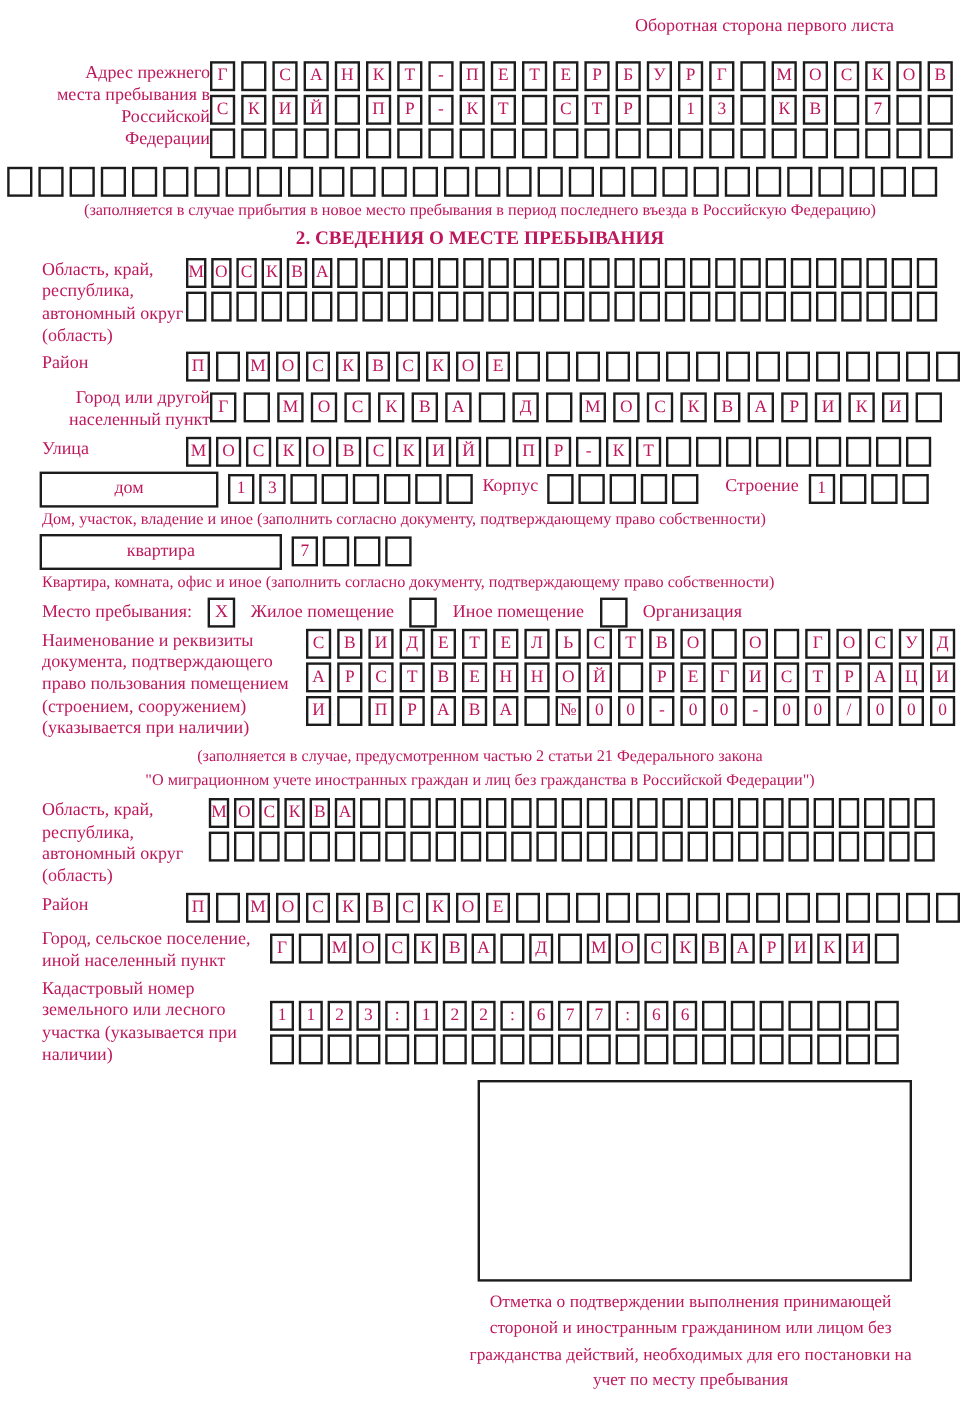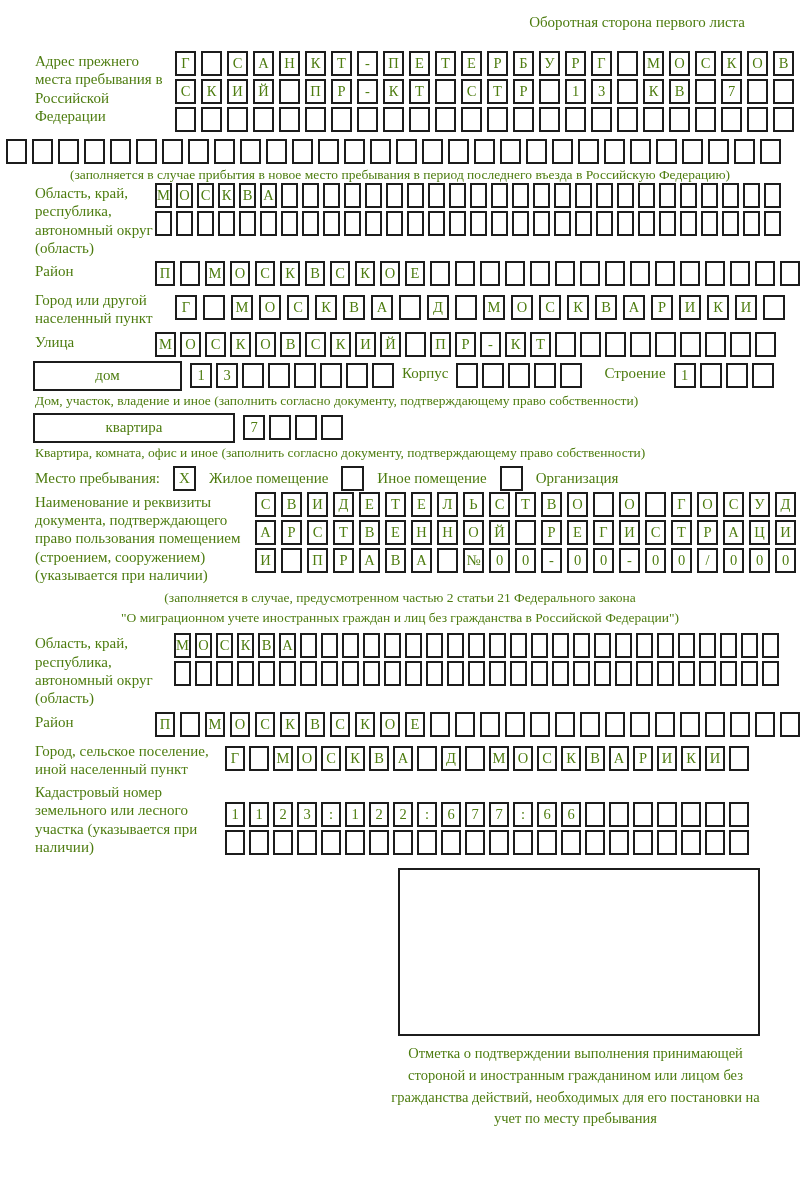--- a/index.html
+++ b/index.html
@@ -1,24 +1,24 @@
 <!DOCTYPE html>
 <html><head>
 <meta charset="utf-8">
 <style>
   html,body{margin:0;padding:0;background:#fff;}
   .page{
-    width:800px;height:1180px;background:#fff;color:#4d7c0f;
+    width:800px;height:1180px;background:#fff;color:#be185d;
     font-family:"Liberation Serif","DejaVu Serif",serif;
     position:relative;box-sizing:border-box;overflow:hidden;
   }
   .header-note{text-align:right;padding-right:55px;margin-top:14px;font-size:15px;}
   .frow{display:flex;align-items:flex-start;padding-left:35px;margin-bottom:4px;}
   .lbl{flex:0 0 auto;font-size:15px;line-height:1.22;padding-top:1px;}
-  .w140{width:140px;} .w120{width:120px;} .w139{width:139px;}
+  .w140{width:140px;text-align:right;} .w120{width:120px;} .w139{width:139px;}
   .w190{width:190px;} .w220{width:220px;}
   .rowstack{display:flex;flex-direction:column;}
   .rowstack .boxrow{margin-bottom:3px;}
   .boxrow{display:flex;gap:var(--gap,5px);}
   .cbox{
     box-sizing:border-box;flex:0 0 auto;width:var(--bw,21px);height:25px;
     border:2px solid #1c1c1c;display:flex;align-items:center;justify-content:center;
     font-size:14.5px;background:#fff;
   }
   .fullrow{padding-left:6px;margin:1px 0 2px 0;}
@@ -168,20 +168,21 @@
       <span class="cbox"></span>
       <span class="cbox"></span>
       <span class="cbox"></span>
       <span class="cbox"></span>
       <span class="cbox"></span>
       <span class="cbox"></span>
       <span class="cbox"></span>
     </div>
   <div class="note center">(заполняется в случае прибытия в новое место пребывания в период последнего въезда в Российскую Федерацию)</div>
 
+  <div class="sec-title">2. СВЕДЕНИЯ О МЕСТЕ ПРЕБЫВАНИЯ</div>
 
   <div class="frow">
     <div class="lbl w120">Область, край, республика, автономный округ (область)</div>
     <div class="rowstack">
       <div class="boxrow" style="--bw:17px;--gap:4px">
           <span class="cbox">М</span>
           <span class="cbox">О</span>
           <span class="cbox">С</span>
           <span class="cbox">К</span>
           <span class="cbox">В</span>

